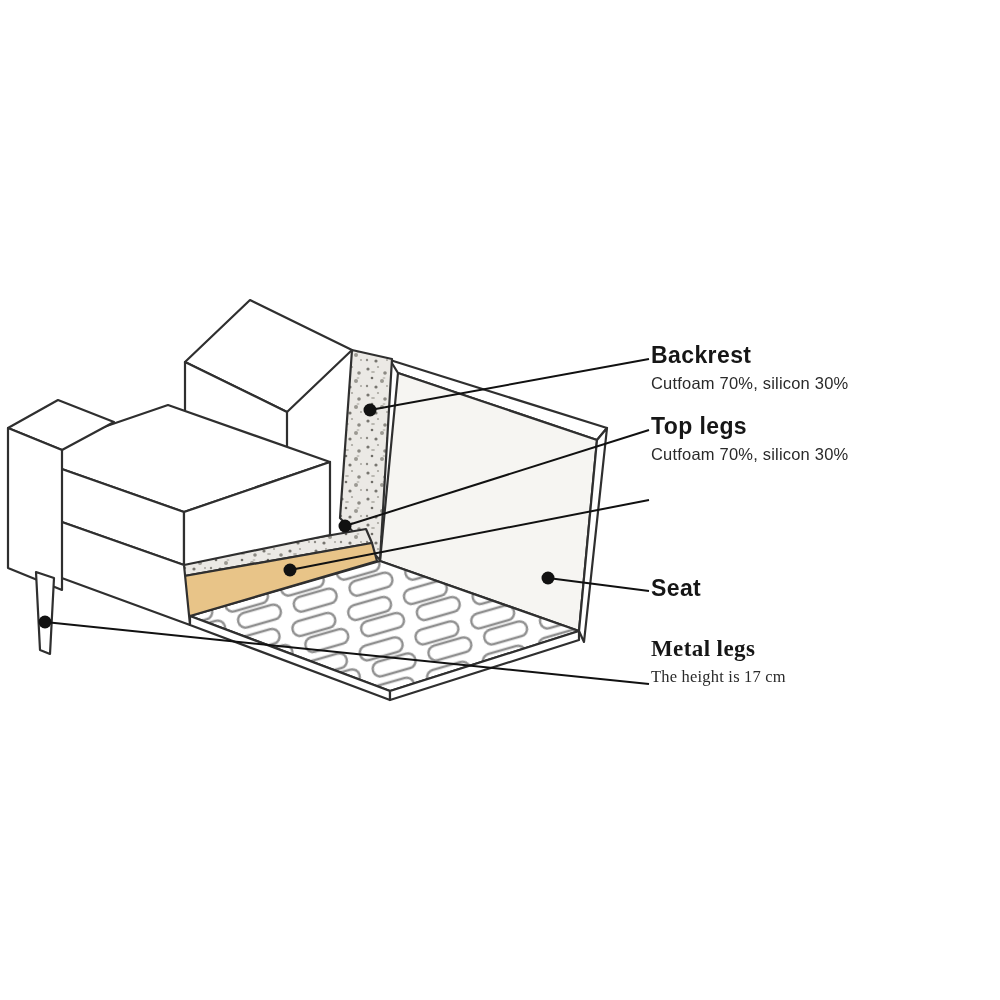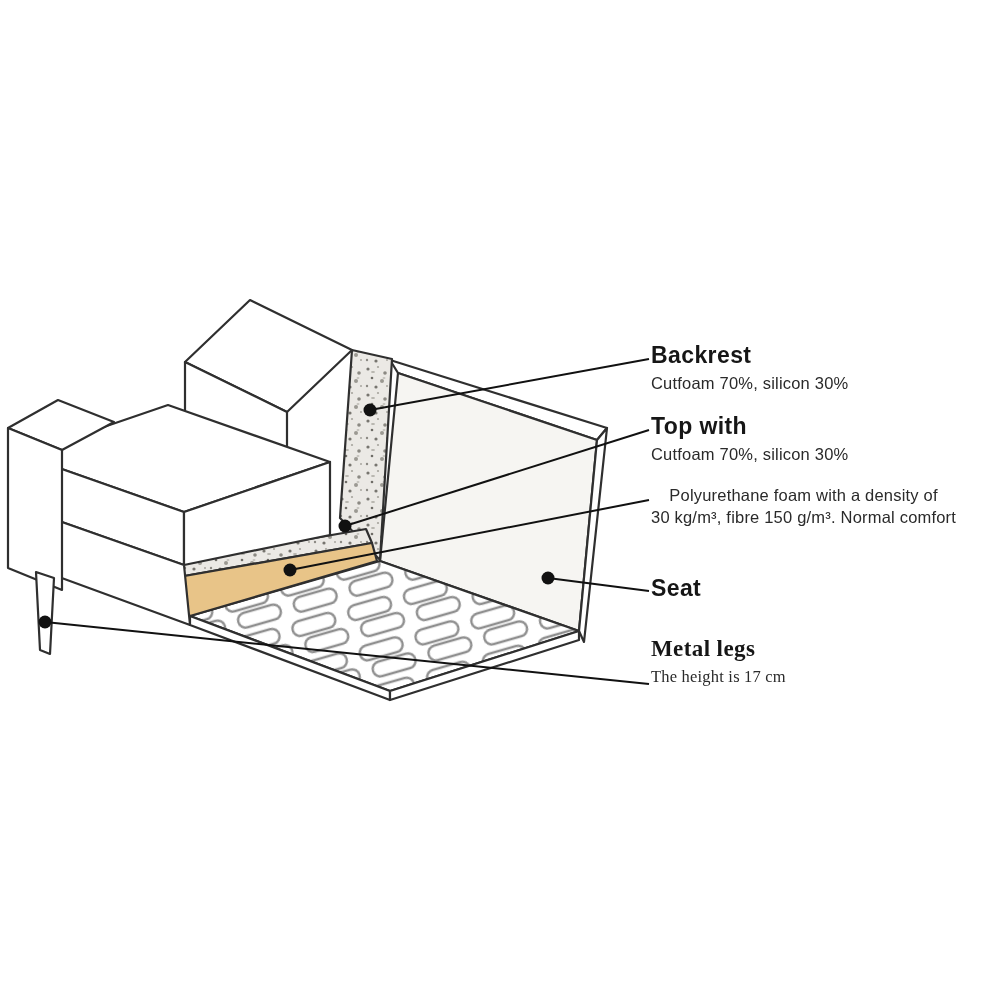--- a/index.html
+++ b/index.html
@@ -102,27 +102,25 @@
       <circle cx="45" cy="622" r="6.5" fill="#111111"></circle>
     </g>
   </svg>
 
   <div class="label" id="label-backrest">
     <div class="title">Backrest</div>
     <div class="desc">Cutfoam 70%, silicon 30%</div>
   </div>
 
   <div class="label" id="label-top-layer">
-    <div class="title">Top with</div>
+    <div class="title">Top legs</div>
     <div class="desc">Cutfoam 70%, silicon 30%</div>
   </div>
 
   <div class="label" id="label-seat">
-    <div class="desc">Polyurethane foam with a density of
-30 kg/m³, fibre 150 g/m³. Normal comfort</div>
   </div>
 
   <div class="label" id="label-frame">
     <div class="title">Seat</div>
   </div>
 
   <div class="label" id="label-metal-legs">
     <div class="title">Metal legs</div>
     <div class="desc">The height is 17 cm</div>
   </div>

